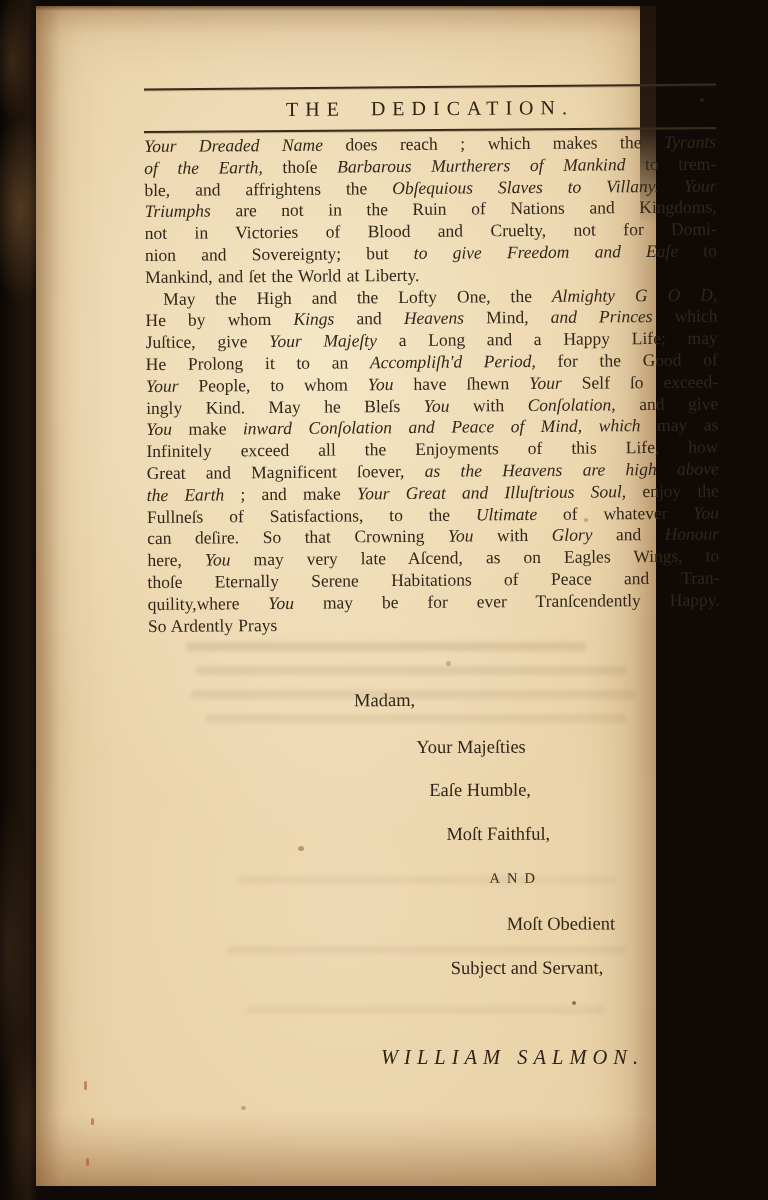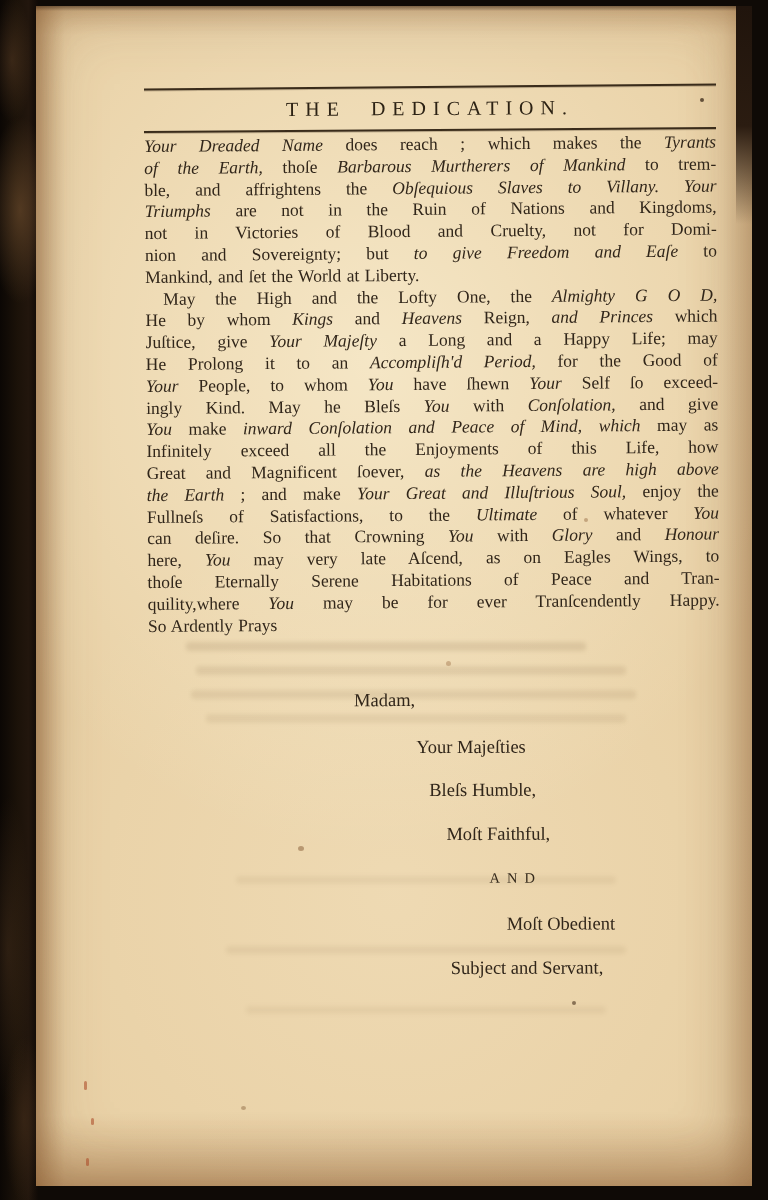--- a/index.html
+++ b/index.html
@@ -12,21 +12,21 @@
     position:absolute;left:0;top:0;width:38px;height:1200px;
     background-color:#150e08;
     background-image:
       radial-gradient(46px 130px at 20px 210px, rgba(125,88,52,0.55), rgba(0,0,0,0) 72%),
       radial-gradient(30px 90px at 12px 60px, rgba(110,75,45,0.4), rgba(0,0,0,0) 70%),
       radial-gradient(34px 220px at 8px 950px, rgba(95,65,38,0.35), rgba(0,0,0,0) 70%),
       radial-gradient(30px 120px at 24px 1120px, rgba(105,70,40,0.3), rgba(0,0,0,0) 70%),
       linear-gradient(90deg,#0b0704 0%, #1b1209 45%, #22160d 75%, #100a06 100%);
   }
   .page{
-    position:absolute;left:36px;top:6px;width:716px;height:1180px;
+    position:absolute;left:36px;top:6px;width:620px;height:1180px;
     background-color:#e9d1a6;
     background-image:
       radial-gradient(86% 58% at 47% 30%, rgba(255,248,224,0.55), rgba(255,248,224,0) 72%),
       radial-gradient(70% 45% at 50% 75%, rgba(252,240,212,0.28), rgba(252,240,212,0) 75%),
       linear-gradient(90deg, rgba(150,100,55,0.30) 0%, rgba(150,100,55,0) 4%, rgba(150,100,55,0) 96%, rgba(150,100,55,0.20) 100%),
       linear-gradient(180deg, rgba(150,100,55,0.22) 0%, rgba(150,100,55,0) 2.5%, rgba(150,100,55,0) 94%, rgba(160,108,60,0.30) 100%);
     box-shadow: inset 0 0 70px rgba(125,82,42,0.33), inset -14px -20px 50px rgba(135,88,46,0.26), inset 16px 0 28px -12px rgba(120,78,40,0.38);
   }
   .corner-dark{
     position:absolute;right:0;top:0;width:16px;height:218px;
@@ -125,42 +125,43 @@
           <div class="line"><span class="it">Your Dreaded Name</span><span> does reach ; which makes the </span><span class="it">Tyrants</span></div>
           <div class="line"><span class="it">of the Earth,</span><span> thoſe </span><span class="it">Barbarous Murtherers of Mankind</span><span> to trem-</span></div>
           <div class="line"><span>ble, and affrightens the </span><span class="it">Obſequious Slaves to Villany.</span><span> </span><span class="it">Your</span></div>
           <div class="line"><span class="it">Triumphs</span><span> are not in the Ruin of Nations and Kingdoms,</span></div>
           <div class="line"><span>not in Victories of Blood and Cruelty, not for Domi-</span></div>
           <div class="line"><span>nion and Sovereignty; but </span><span class="it">to give Freedom and Eaſe</span><span> to</span></div>
           <div class="line last"><span>Mankind, and ſet the World at Liberty.</span></div>
         </div>
         <div class="para indent">
           <div class="line"><span>May the High and the Lofty One, the </span><span class="it">Almighty G O D,</span></div>
-          <div class="line"><span>He by whom </span><span class="it">Kings</span><span> and </span><span class="it">Heavens</span><span> Reign, </span><span class="it">and Princes</span><span> which</span></div>
+          <div class="line"><span>He by whom </span><span class="it">Kings</span><span> and </span><span class="it">Heavens</span><span> Mind, </span><span class="it">and Princes</span><span> which</span></div>
           <div class="line"><span>Juſtice, give </span><span class="it">Your Majeſty</span><span> a Long and a Happy Life; may</span></div>
           <div class="line"><span>He Prolong it to an </span><span class="it">Accompliſh'd Period,</span><span> for the Good of</span></div>
           <div class="line"><span class="it">Your</span><span> People, to whom </span><span class="it">You</span><span> have ſhewn </span><span class="it">Your</span><span> Self ſo exceed-</span></div>
           <div class="line"><span>ingly Kind.  May he Bleſs </span><span class="it">You</span><span> with </span><span class="it">Conſolation,</span><span> and give</span></div>
           <div class="line"><span class="it">You</span><span> make </span><span class="it">inward Conſolation and Peace of Mind, which</span><span> may as</span></div>
           <div class="line"><span>Infinitely exceed all the Enjoyments of this Life, how</span></div>
           <div class="line"><span>Great and Magnificent ſoever, </span><span class="it">as the Heavens are high above</span></div>
           <div class="line"><span class="it">the Earth</span><span> ; and make </span><span class="it">Your Great and Illuſtrious Soul,</span><span> enjoy the</span></div>
           <div class="line"><span>Fullneſs of Satisfactions, to the </span><span class="it">Ultimate</span><span> of whatever </span><span class="it">You</span></div>
           <div class="line"><span>can deſire.  So that Crowning </span><span class="it">You</span><span> with </span><span class="it">Glory</span><span> and </span><span class="it">Honour</span></div>
           <div class="line"><span>here, </span><span class="it">You</span><span> may very late Aſcend, as on Eagles Wings, to</span></div>
           <div class="line"><span>thoſe Eternally Serene Habitations of Peace and Tran-</span></div>
           <div class="line"><span>quility,where </span><span class="it">You</span><span> may be for ever Tranſcendently Happy.</span></div>
           <div class="line last"><span>So Ardently Prays</span></div>
         </div>
       </div>
 
     <div class="closing" id="closing">
         <div class="closing-line c0">Madam,</div>
         <div class="closing-line c1">Your Majeſties</div>
-        <div class="closing-line c2">Bleſs Humble,</div>
+        <div class="closing-line c2">Eaſe Humble,</div>
         <div class="closing-line c3">Moſt Faithful,</div>
         <div class="closing-line c4">AND</div>
         <div class="closing-line c5">Moſt Obedient</div>
         <div class="closing-line c6">Subject and Servant,</div>
       </div>
 
+    <div class="signature">WILLIAM SALMON.</div>
   </div>
 </div>
 
 </body></html>

